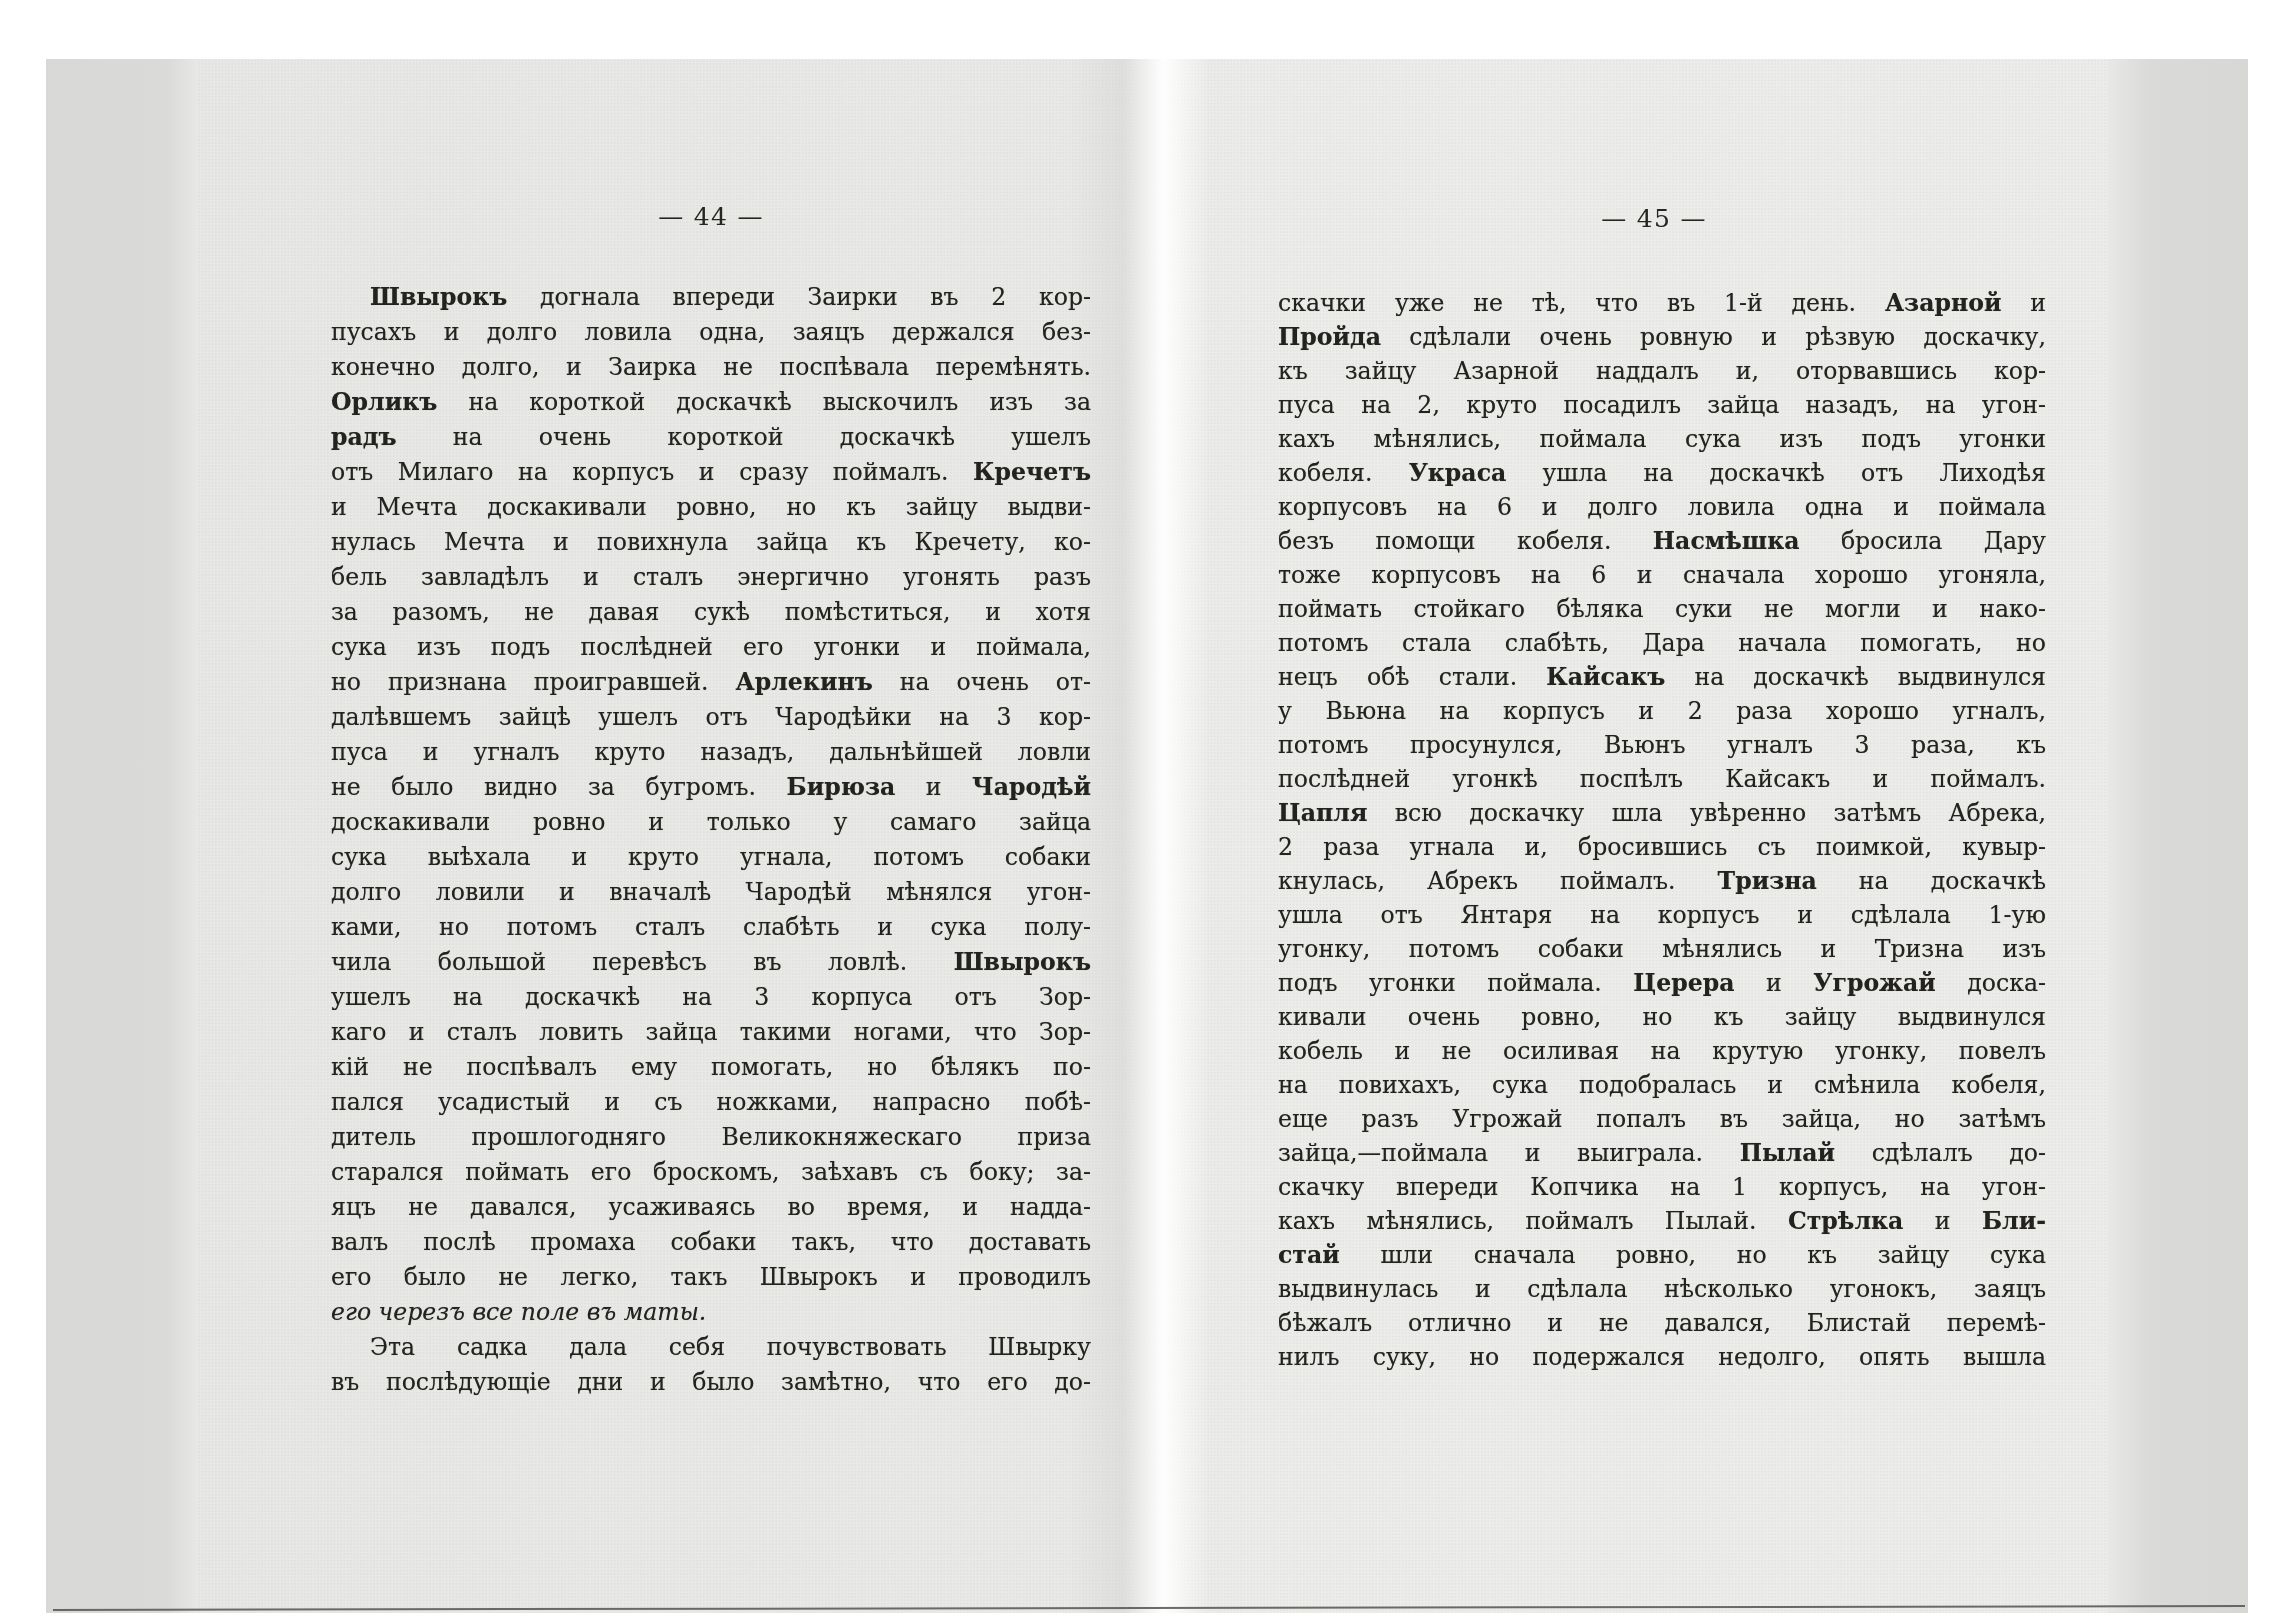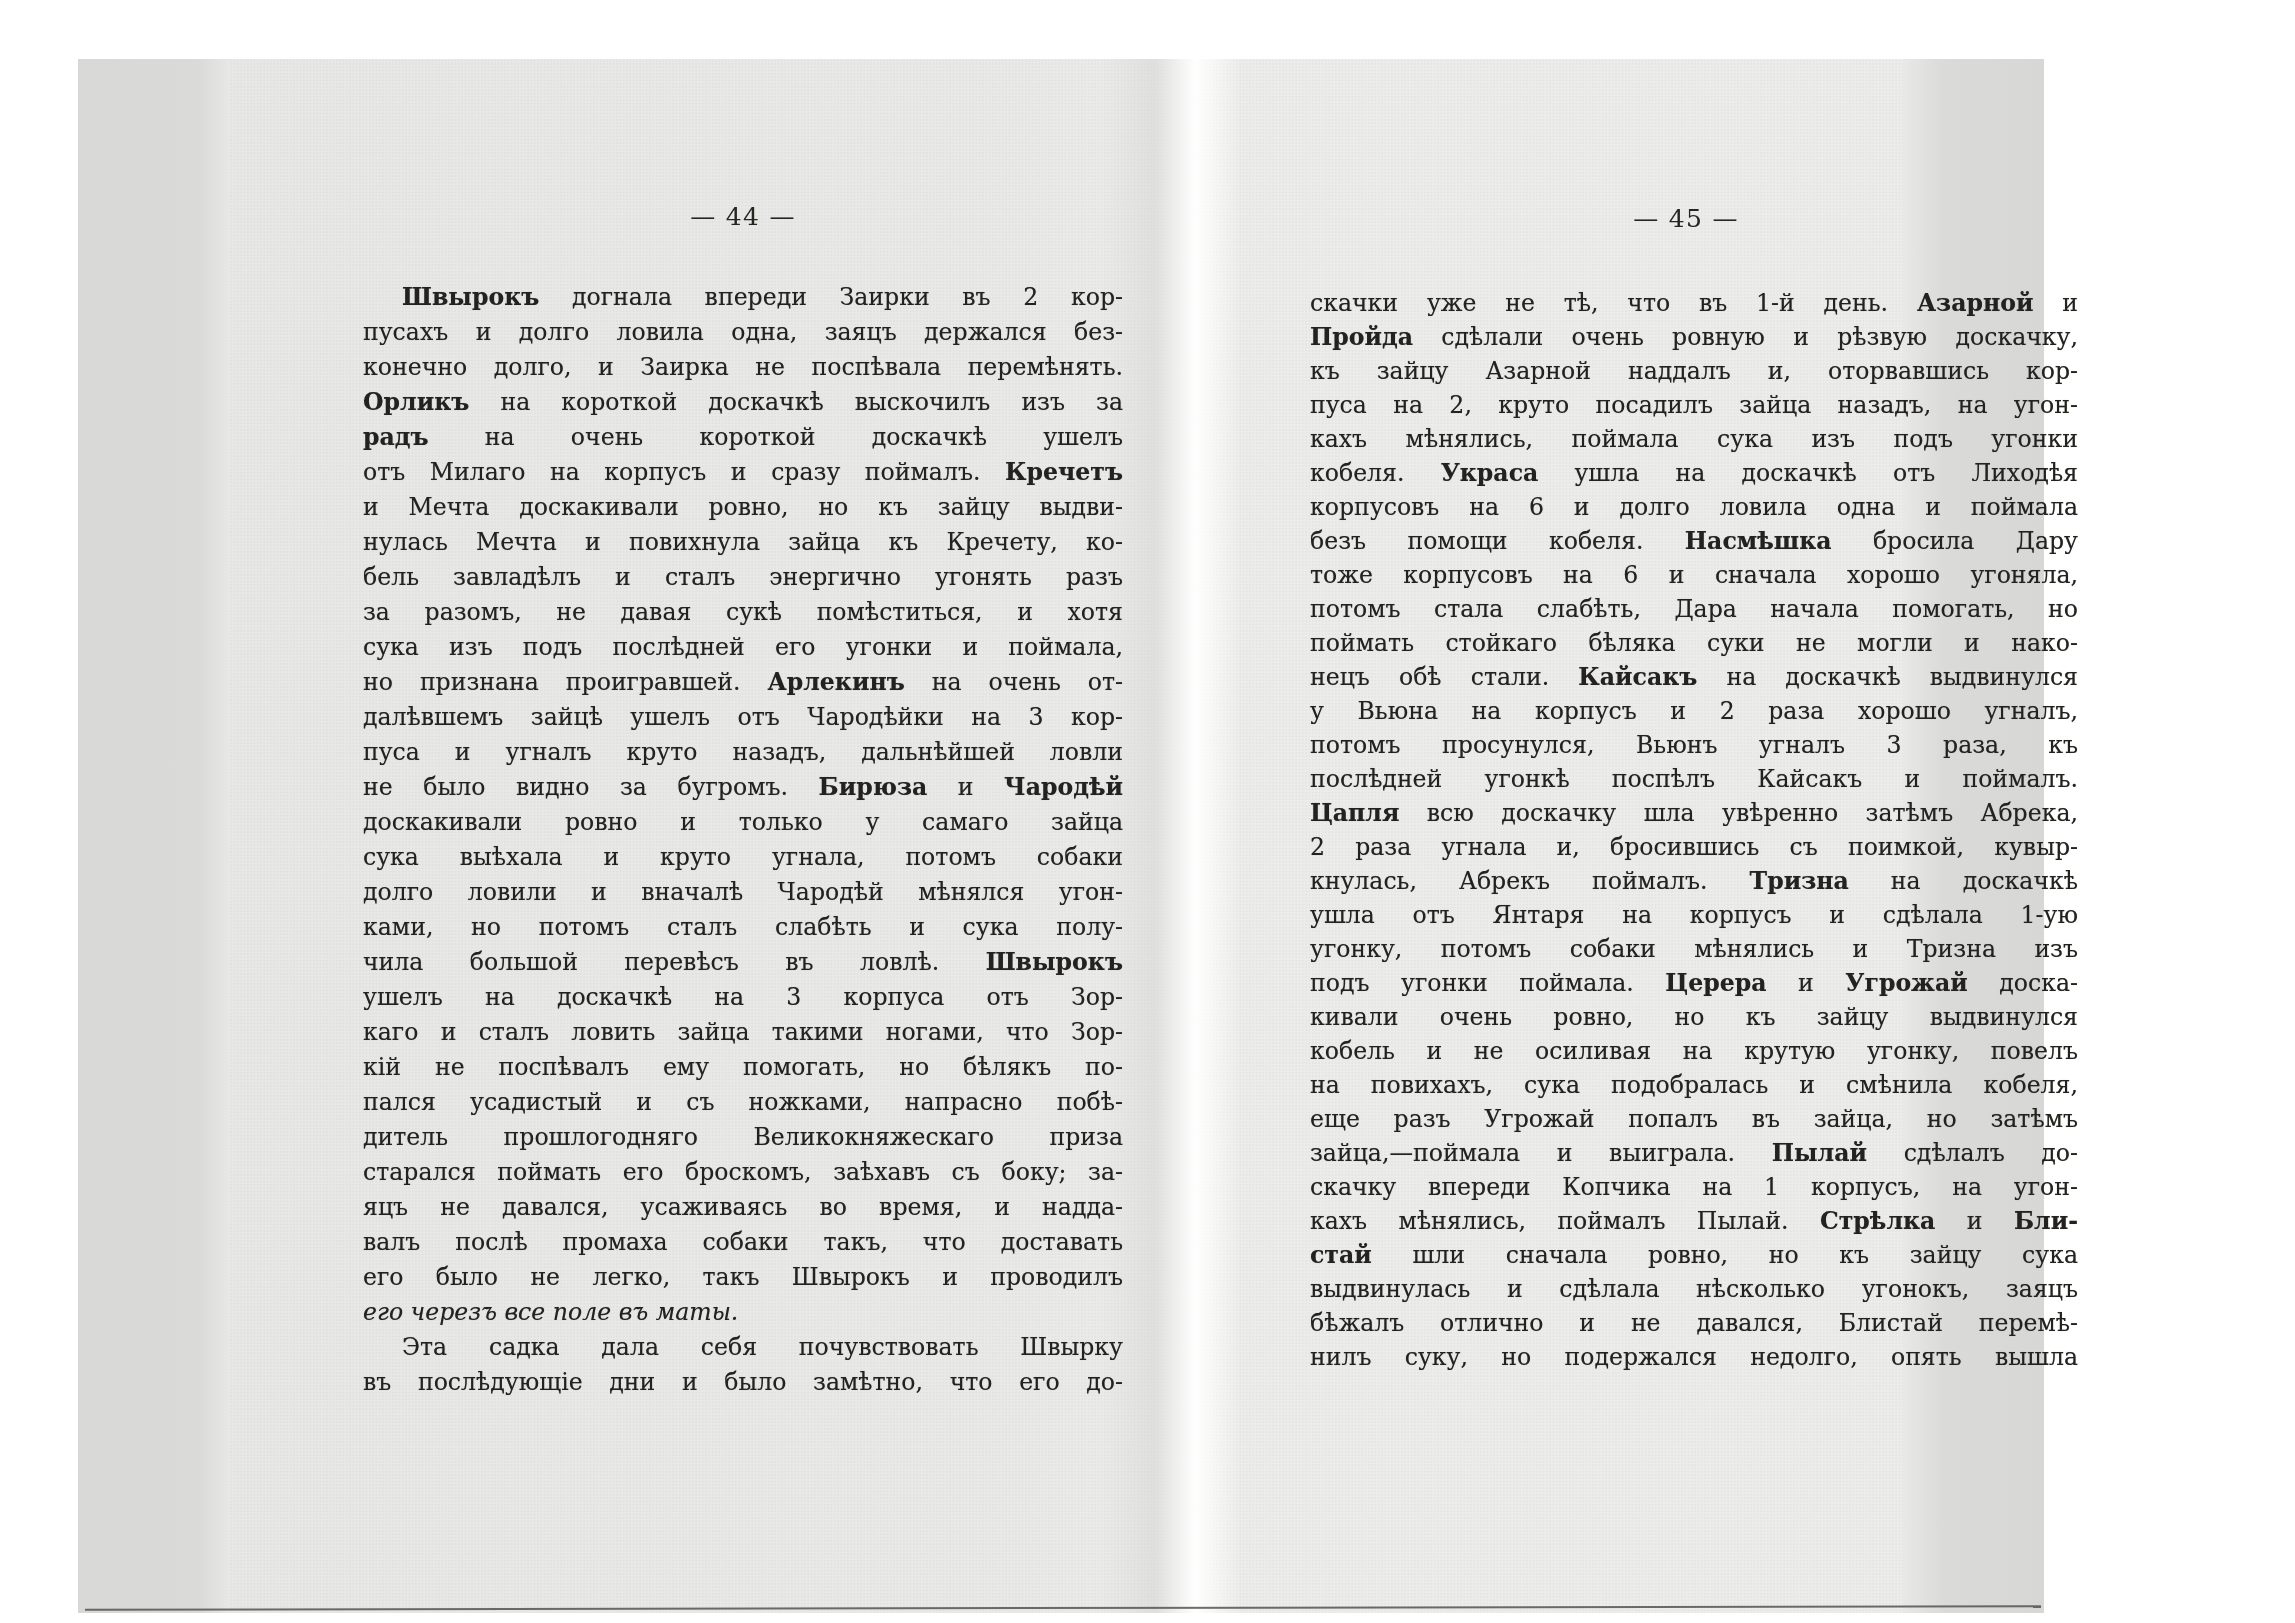--- a/index.html
+++ b/index.html
@@ -8,28 +8,27 @@
     width: 2295px;
     height: 1623px;
     background: #ffffff;
     overflow: hidden;
     font-family: "DejaVu Serif", "Liberation Serif", serif;
   }
   .scan {
     position: absolute;
     left: 46px;
     top: 59px;
-    width: 1966px;
+    width: 2202px;
     height: 1554px;
     background-color: #eaebe8;
     background-image:
       radial-gradient(rgba(110,115,112,0.07) 0.7px, transparent 0.9px),
       linear-gradient(90deg, #e7e8e5 0%, #e9eae7 48%, #ecedea 55%, #ecedea 100%);
     background-size: 3.3px 3.3px, 100% 100%;
-    margin-left: 32px;
   }
   
   .edge-left {
     position: absolute; left: 0; top: 0; bottom: 0; width: 151px;
     background: linear-gradient(90deg, #d8d9d7 0%, #dadbd9 80%, #e7e8e5 100%);
   }
   .edge-right {
     position: absolute; right: 0; top: 0; bottom: 0; width: 141px;
     background: linear-gradient(90deg, #e8e9e6 0%, #dadbd9 30%, #d7d8d6 100%);
   }
@@ -127,22 +126,22 @@
   <div class="text-col col-right">
       <div class="line"><span>скачки уже не тѣ, что въ 1-й день. </span><span class="b">Азарной</span><span> и</span></div>
       <div class="line"><span class="b">Пройда</span><span> сдѣлали очень ровную и рѣзвую доскачку,</span></div>
       <div class="line"><span>къ зайцу Азарной наддалъ и, оторвавшись кор-</span></div>
       <div class="line"><span>пуса на 2, круто посадилъ зайца назадъ, на угон-</span></div>
       <div class="line"><span>кахъ мѣнялись, поймала сука изъ подъ угонки</span></div>
       <div class="line"><span>кобеля. </span><span class="b">Украса</span><span> ушла на доскачкѣ отъ Лиходѣя</span></div>
       <div class="line"><span>корпусовъ на 6 и долго ловила одна и поймала</span></div>
       <div class="line"><span>безъ помощи кобеля. </span><span class="b">Насмѣшка</span><span> бросила Дару</span></div>
       <div class="line"><span>тоже корпусовъ на 6 и сначала хорошо угоняла,</span></div>
+      <div class="line"><span>поймать стойкаго бѣляка суки не могли и нако-</span></div>
       <div class="line"><span>потомъ стала слабѣть, Дара начала помогать, но</span></div>
-      <div class="line"><span>поймать стойкаго бѣляка суки не могли и нако-</span></div>
       <div class="line"><span>нецъ обѣ стали. </span><span class="b">Кайсакъ</span><span> на доскачкѣ выдвинулся</span></div>
       <div class="line"><span>у Вьюна на корпусъ и 2 раза хорошо угналъ,</span></div>
       <div class="line"><span>потомъ просунулся, Вьюнъ угналъ 3 раза, къ</span></div>
       <div class="line"><span>послѣдней угонкѣ поспѣлъ Кайсакъ и поймалъ.</span></div>
       <div class="line"><span class="b">Цапля</span><span> всю доскачку шла увѣренно затѣмъ Абрека,</span></div>
       <div class="line"><span>2 раза угнала и, бросившись съ поимкой, кувыр-</span></div>
       <div class="line"><span>кнулась, Абрекъ поймалъ. </span><span class="b">Тризна</span><span> на доскачкѣ</span></div>
       <div class="line"><span>ушла отъ Янтаря на корпусъ и сдѣлала 1-ую</span></div>
       <div class="line"><span>угонку, потомъ собаки мѣнялись и Тризна изъ</span></div>
       <div class="line"><span>подъ угонки поймала. </span><span class="b">Церера</span><span> и </span><span class="b">Угрожай</span><span> доска-</span></div>

